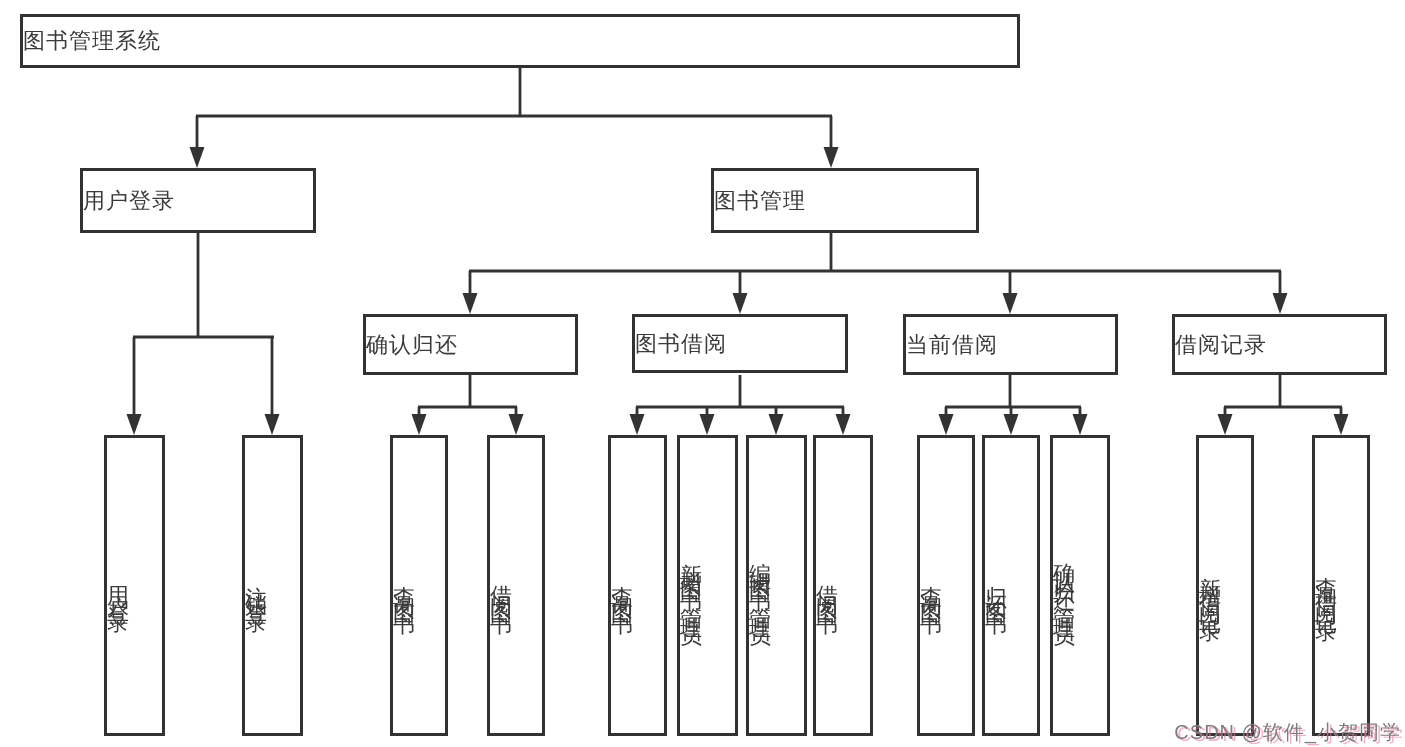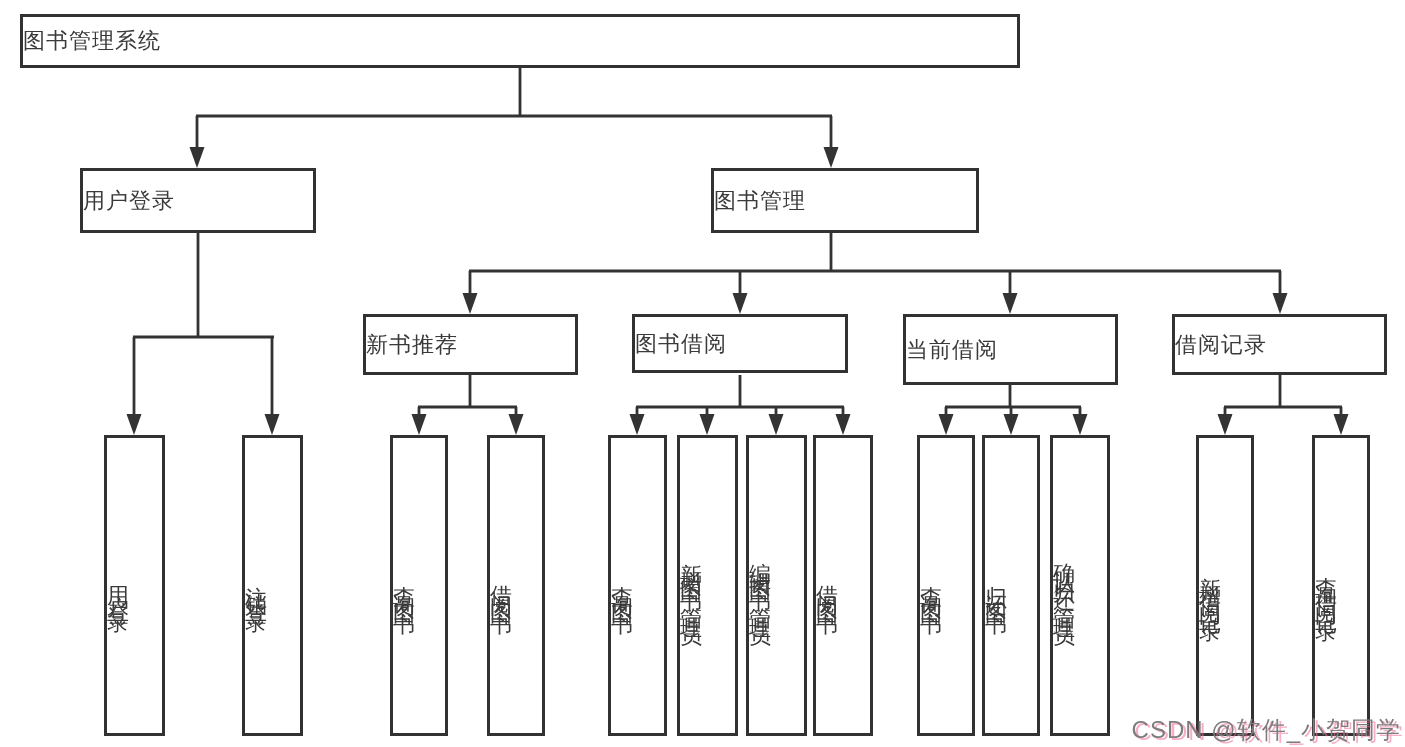--- a/index.html
+++ b/index.html
@@ -13,21 +13,21 @@
     background:#ffffff;display:flex;align-items:center;
     color:#3a3a3a;z-index:2;
   }
   .hbox .label{font-size:22px;letter-spacing:1px;white-space:nowrap;}
   .vbox .label{
     writing-mode:vertical-rl;text-orientation:mixed;
     font-size:22px;letter-spacing:9px;line-height:1;white-space:nowrap;
   }
   .watermark{
     position:absolute;right:4px;bottom:1px;z-index:5;
-    font-size:24px;letter-spacing:1px;color:#7d7d7d;
+    font-size:20px;letter-spacing:1px;color:#7d7d7d;
     text-shadow:3px 2px 0 rgba(238,110,150,0.55);
     white-space:nowrap;
   }
 </style>
 </head>
 <body>
 
 <div class="stage">
 
   <svg class="connectors" width="1405" height="747">
@@ -90,26 +90,26 @@
   </div>
 
   <div class="box hbox" style="left:80px;top:168px;width:236px;height:65px">
     <span class="label">用户登录</span>
   </div>
   <div class="box hbox" style="left:711px;top:168px;width:268px;height:65px">
     <span class="label">图书管理</span>
   </div>
 
   <div class="box hbox" style="left:363px;top:314px;width:215px;height:61px">
-    <span class="label">新书推荐</span>
+    <span class="label">确认归还</span>
   </div>
   <div class="box hbox" style="left:632px;top:314px;width:216px;height:59px">
     <span class="label">图书借阅</span>
   </div>
-  <div class="box hbox" style="left:903px;top:314px;width:215px;height:71px">
+  <div class="box hbox" style="left:903px;top:314px;width:215px;height:61px">
     <span class="label">当前借阅</span>
   </div>
   <div class="box hbox" style="left:1172px;top:314px;width:215px;height:61px">
     <span class="label">借阅记录</span>
   </div>
 
   <div class="box vbox" style="left:104px;top:435px;width:61px;height:301px">
     <span class="label">用户登录</span>
   </div>
   <div class="box vbox" style="left:242px;top:435px;width:61px;height:301px">

